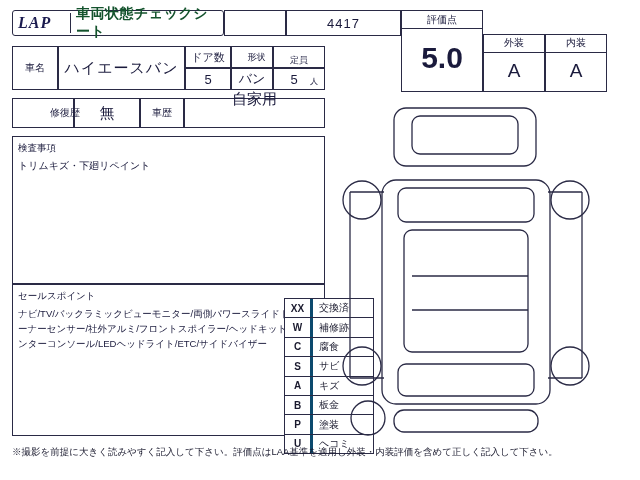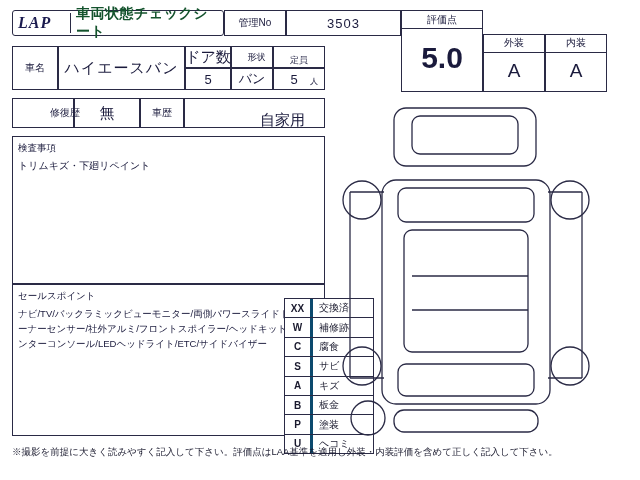--- a/index.html
+++ b/index.html
@@ -102,37 +102,37 @@
   #sha-value-box { left: 58px; top: 46px; width: 127px; height: 44px; }
   #door-label-box { left: 185px; top: 46px; width: 46px; height: 22px; }
   #door-value-box { left: 185px; top: 68px; width: 46px; height: 22px; }
   #kata-label-box { left: 231px; top: 46px; width: 42px; height: 22px; }
   #kata-value-box { left: 231px; top: 68px; width: 42px; height: 22px; }
   #teiin-label-box { left: 273px; top: 46px; width: 52px; height: 22px; }
   #teiin-value-box { left: 273px; top: 68px; width: 52px; height: 22px; }
 
   #sha-label { left: 12px; top: 46px; width: 46px; height: 44px; font-size: 10px; }
   #sha-value { left: 58px; top: 46px; width: 127px; height: 44px; font-size: 15px; letter-spacing: 1px; }
-  #door-label { left: 185px; top: 46px; width: 46px; height: 22px; font-size: 15px; }
+  #door-label { left: 185px; top: 46px; width: 46px; height: 22px; font-size: 11px; }
   #door-value { left: 185px; top: 68px; width: 46px; height: 22px; font-size: 13px; }
   #kata-label { left: 231px; top: 46px; width: 42px; height: 22px; font-size: 9px; padding-left: 9px; }
   #kata-value { left: 231px; top: 68px; width: 42px; height: 22px; font-size: 13px; }
   #teiin-label { left: 273px; top: 46px; width: 52px; height: 28px; font-size: 9px; }
   #teiin-value { left: 273px; top: 68px; width: 42px; height: 22px; font-size: 13px; }
   #teiin-unit { left: 305px; top: 74px; width: 18px; height: 14px; font-size: 8px; }
   
   #shuu-label-box { left: 12px; top: 98px; width: 62px; height: 30px; }
   #shuu-value-box { left: 74px; top: 98px; width: 66px; height: 30px; }
   #shareki-label-box { left: 140px; top: 98px; width: 44px; height: 30px; }
   #shareki-value-box { left: 184px; top: 98px; width: 141px; height: 30px; }
 
   #shuu-label { left: 12px; top: 98px; width: 62px; height: 30px; font-size: 10px; padding-left: 44px; }
   #shuu-value { left: 74px; top: 98px; width: 66px; height: 30px; font-size: 15px; }
   #shareki-label { left: 140px; top: 98px; width: 44px; height: 30px; font-size: 10px; }
-  #shareki-value { left: 184px; top: 105px; width: 141px; height: 30px; font-size: 15px; margin-left: 28px; }
+  #shareki-value { left: 184px; top: 84px; width: 141px; height: 30px; font-size: 15px; }
   
   #kensa-box { left: 12px; top: 136px; width: 313px; height: 148px; }
   #kensa-title { left: 18px; top: 141px; width: 160px; height: 14px; font-size: 9.5px; }
   #kensa-body {
     left: 18px; top: 158px; width: 300px; height: 120px;
     font-size: 10px; line-height: 16px; white-space: pre-wrap;
   }
   
   #sales-box { left: 12px; top: 284px; width: 313px; height: 152px; }
   #sales-title { left: 18px; top: 289px; width: 180px; height: 14px; font-size: 9.5px; }
@@ -189,23 +189,22 @@
 <body>
 
 <div id="sheet">
 
   <div class="bx" id="logo-box"></div>
   <div id="logo-text">LAP</div>
   <div id="logo-divider"></div>
   <div id="header-title">車両状態チェックシート</div>
 
   <div class="bx" id="kanri-label-box"></div>
-  <div class="lbl ctr" id="kanri-label">管理No</div>
   <div class="bx" id="kanri-value-box"></div>
-  <div class="lbl ctr" id="kanri-value">3503</div>
+  <div class="lbl ctr" id="kanri-value">4417</div>
 
   <div class="bx" id="hyouka-label-box"></div>
   <div class="sub-sep" style="left:401px; top:28px; width:82px;"></div>
   <div class="lbl ctr" id="hyouka-label">評価点</div>
   <div class="lbl ctr" id="hyouka-value">5.0</div>
 
   <div class="bx" id="gaisou-label-box"></div>
   <div class="sub-sep" style="left:483px; top:52px; width:62px;"></div>
   <div class="lbl ctr" id="gaisou-label">外装</div>
   <div class="lbl ctr" id="gaisou-value">A</div>

